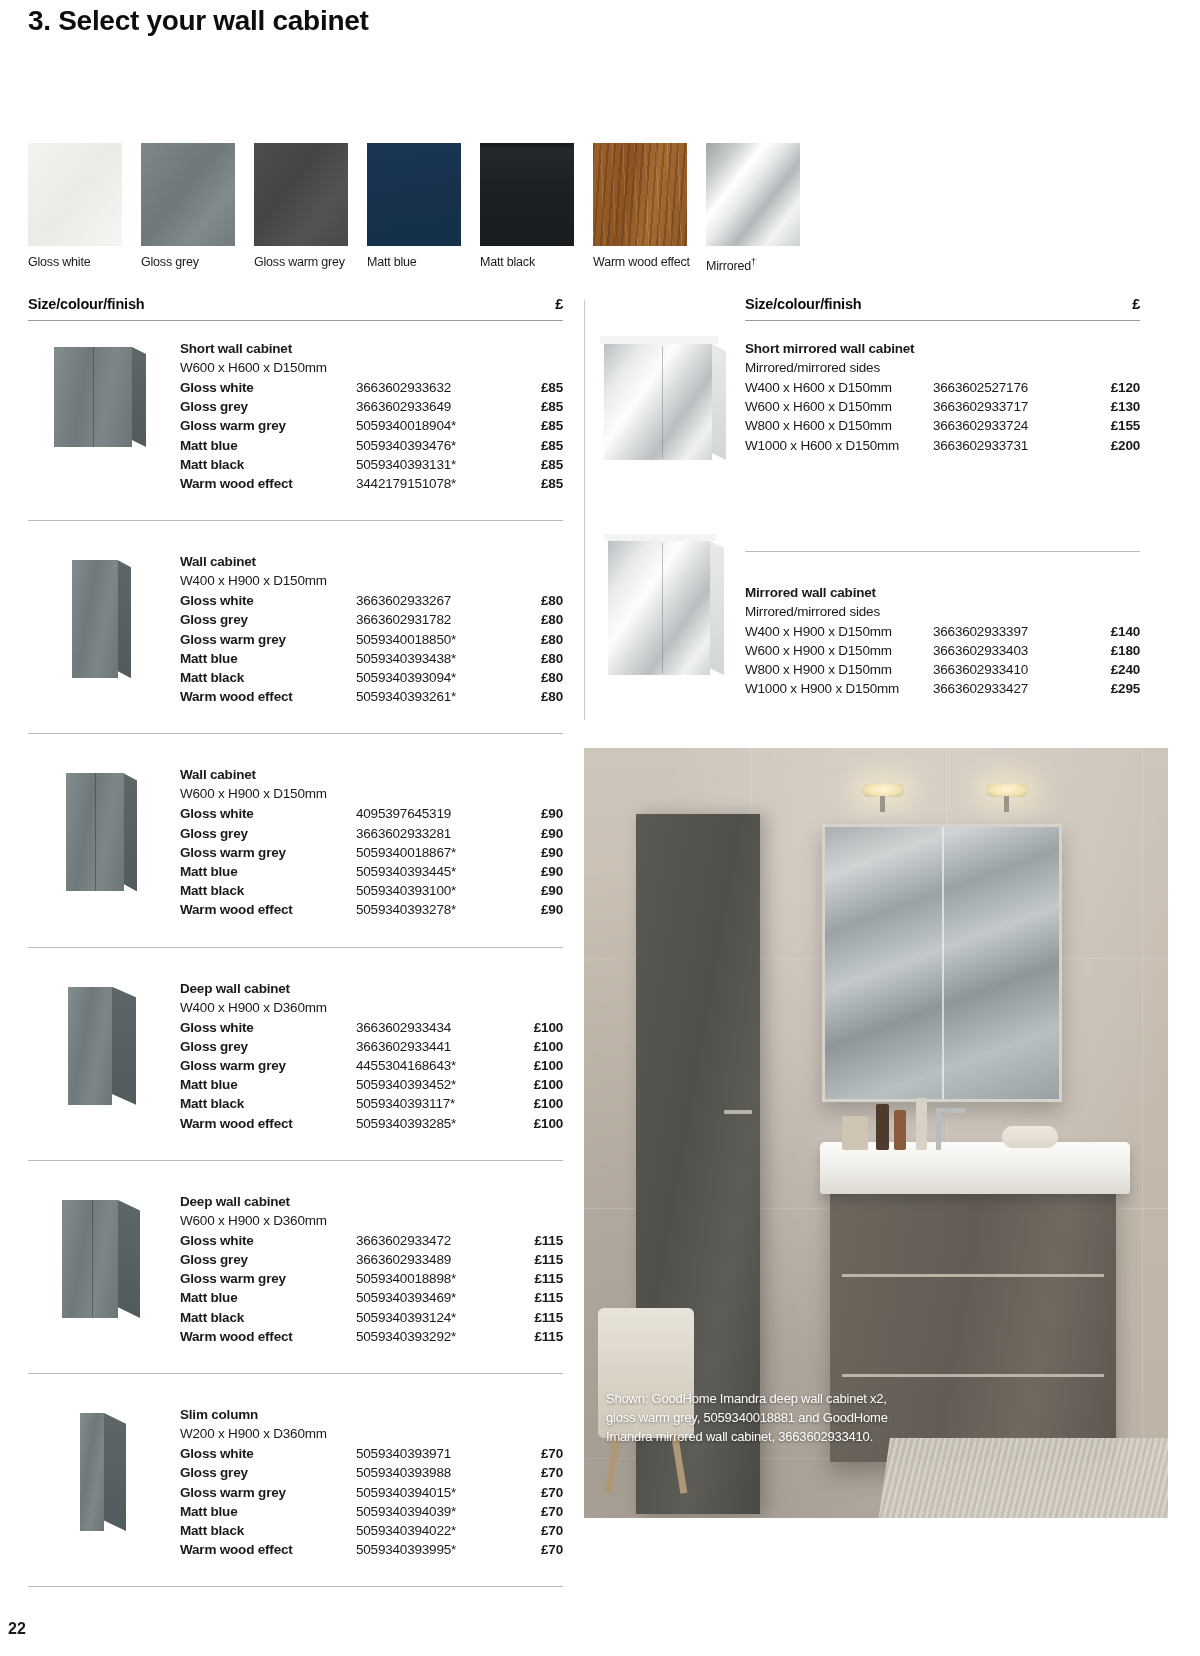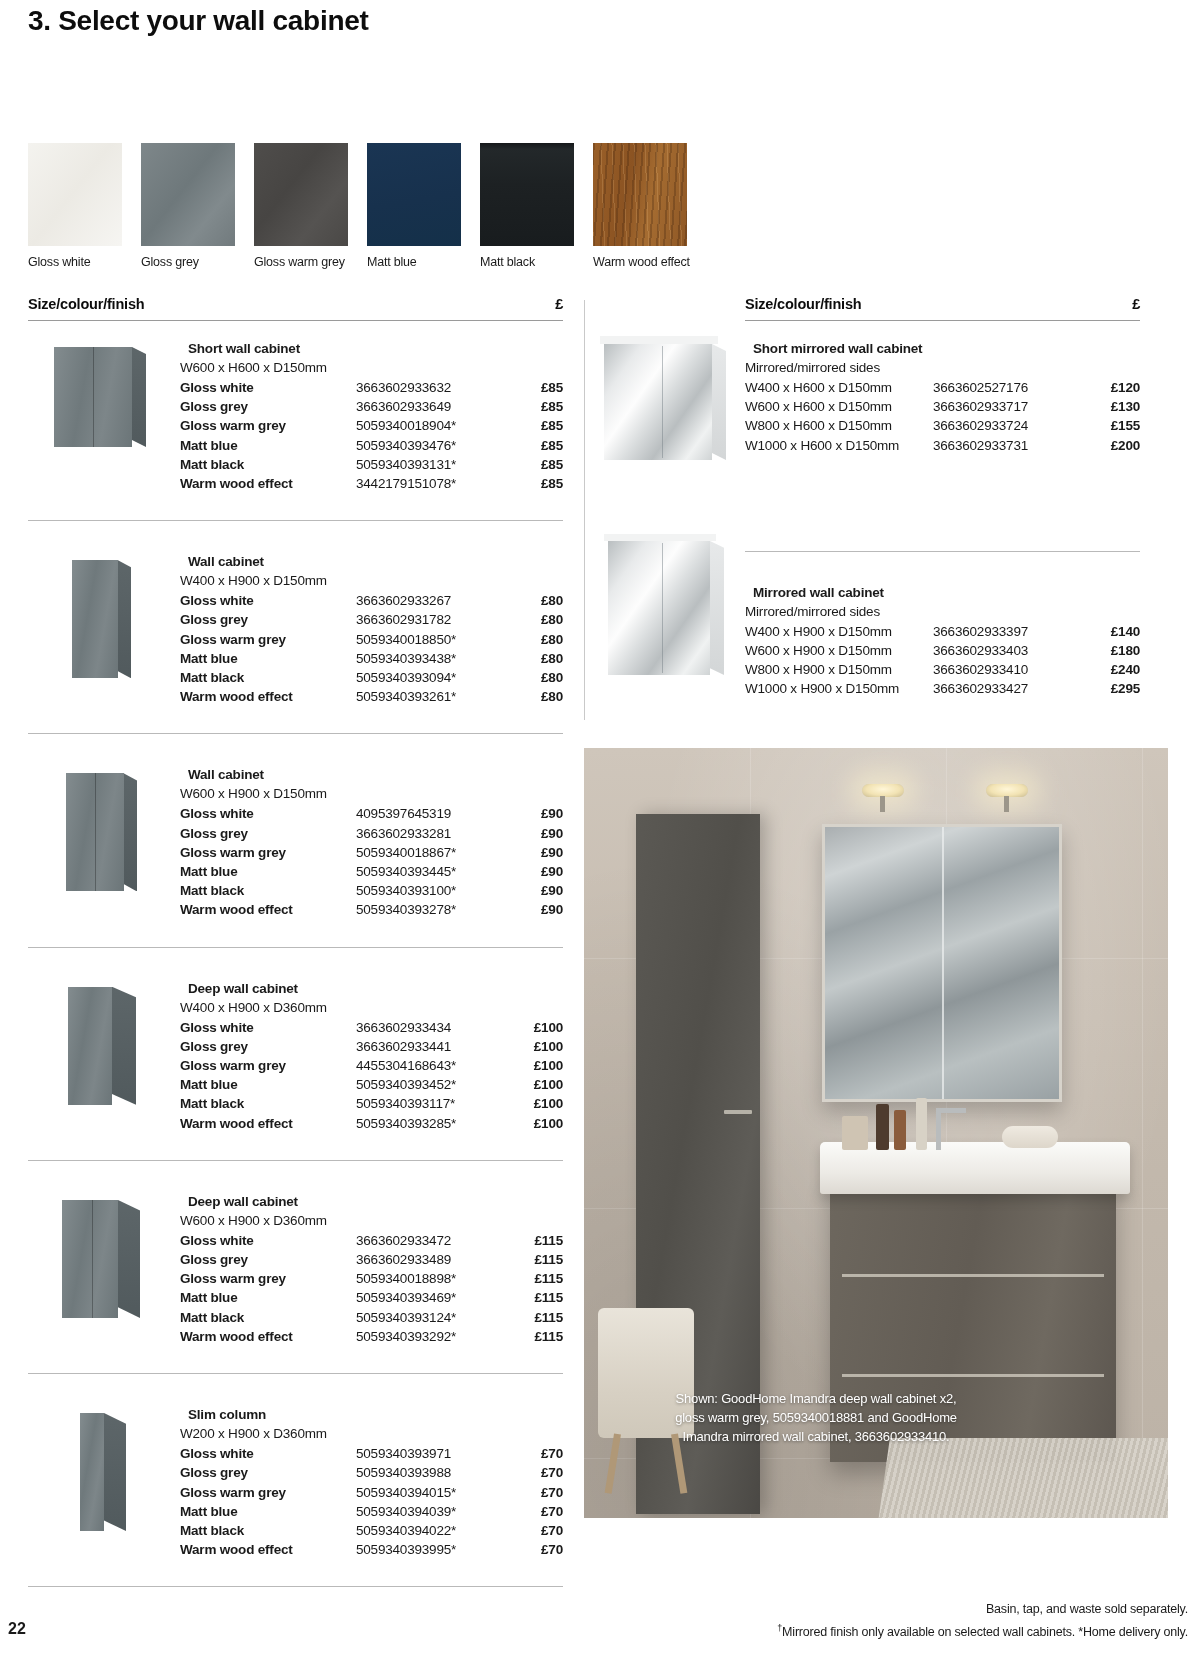--- a/index.html
+++ b/index.html
@@ -61,21 +61,21 @@
   }
   .head-rule { border-top: 1.2px solid #9a9a9a; }
 
   .group { position: relative; padding-top: 14px; }
   .group .rule { position: absolute; left: 0; right: 0; top: 0; border-top: 1px solid #b9b9b9; }
 
   .g-body { display: flex; }
   .g-thumb { width: 152px; flex: none; display: flex; align-items: flex-start; justify-content: center; padding-top: 8px; }
   .g-info { flex: 1; }
 
-  .g-title { font-size: 13.5px; font-weight: bold; letter-spacing: -0.2px; line-height: 19px; margin-left: 8px; }
+  .g-title { font-size: 13.5px; font-weight: bold; letter-spacing: -0.2px; line-height: 19px; }
   .g-sub   { font-size: 13.5px; letter-spacing: -0.2px; line-height: 19px; color: #1a1a1a; }
 
   .rows { margin-top: 1px; }
   .row { display: flex; align-items: baseline; line-height: 19.2px; font-size: 13.5px; letter-spacing: -0.2px; }
   .row .c-name { flex: none; font-weight: bold; }
   .row .c-code { flex: none; }
   .row .c-price{ flex: 1; text-align: right; font-weight: bold; }
 
   
   .col-left .row .c-name { width: 176px; }
@@ -159,21 +159,20 @@
   .stool .leg { position: absolute; bottom: -56px; width: 7px; height: 60px; background: #b09877; transform-origin: top; }
   .stool .leg.a { left: 16px; transform: rotate(9deg); }
   .stool .leg.b { right: 16px; transform: rotate(-9deg); }
   .rug { position: absolute; left: 300px; top: 690px; width: 300px; height: 84px;
          background: repeating-linear-gradient(96deg,#d9d4cb 0 3px,#c6c0b5 3px 6px);
          transform: skewX(-8deg); opacity: .95; }
   .caption {
     position: absolute; left: 22px; bottom: 72px; width: 420px;
     color: #ffffff; font-size: 13px; line-height: 19px; letter-spacing: -0.2px;
     text-shadow: 0 1px 3px rgba(0,0,0,.45);
-    text-align: center;
   }
 
   
   .page-num { position: absolute; left: 8px; bottom: 18px; font-size: 16px; font-weight: bold; }
   .footnotes { position: absolute; right: 12px; bottom: 14px; text-align: right; font-size: 12.5px; line-height: 19px; letter-spacing: -0.2px; }
   .footnotes sup { font-size: 9px; }
 </style>
 </head>
 <body>
 
@@ -202,20 +201,24 @@
       <div class="chip chip-matt-blue"></div>
       <div class="lbl">Matt blue</div>
     </div>
     <div class="sw">
       <div class="chip chip-matt-black"></div>
       <div class="lbl">Matt black</div>
     </div>
     <div class="sw">
       <div class="chip chip-wood"></div>
       <div class="lbl">Warm wood effect</div>
+    </div>
+    <div class="sw">
+      <div class="chip chip-mirror"></div>
+      <div class="lbl"><span>Mirrored</span><sup>†</sup></div>
     </div>
   </div>
 
   <div class="divider-v"></div>
 
   <div class="col-left">
     <div class="tbl-head">
       <span>Size/colour/finish</span>
       <span>£</span>
     </div>
@@ -638,18 +641,14 @@
     <div class="towelroll"></div>
     <div class="rug"></div>
     <div class="caption">
       <div>Shown: GoodHome Imandra deep wall cabinet x2,</div>
       <div>gloss warm grey, 5059340018881 and GoodHome</div>
       <div>Imandra mirrored wall cabinet, 3663602933410.</div>
     </div>
   </div>
 
   <div class="page-num">22</div>
-  <div class="footnotes">
-    <div>Basin, tap, and waste sold separately.</div>
-    <div><sup>†</sup><span>Mirrored finish only available on selected wall cabinets.  *Home delivery only.</span></div>
-  </div>
 
 </div>
 
 </body></html>

